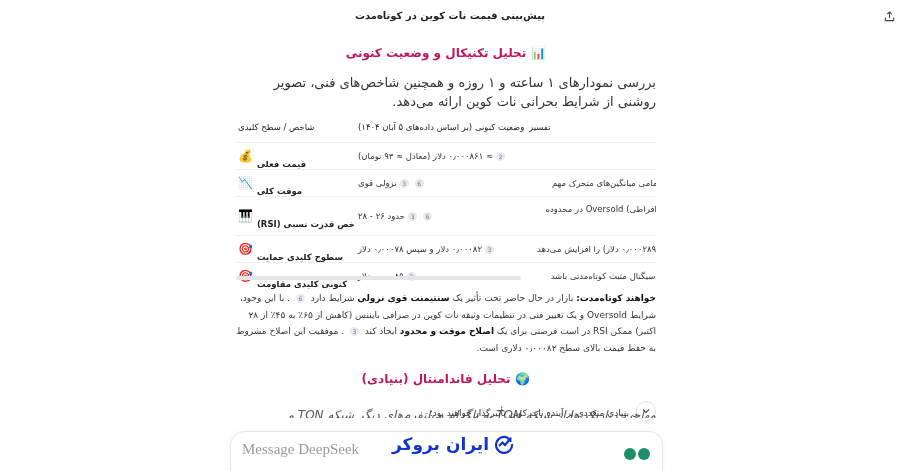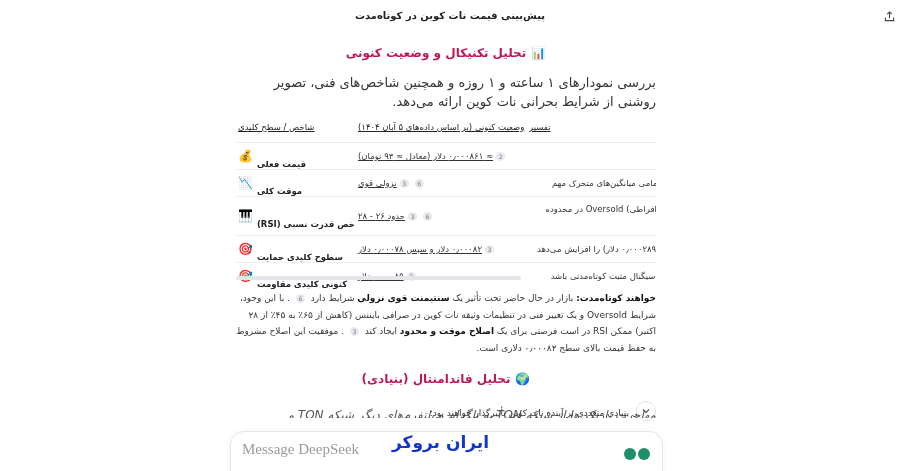--- a/index.html
+++ b/index.html
@@ -42,21 +42,21 @@
       white-space:nowrap; overflow:hidden;
     }
     th { height:30px; font-weight:normal; color:#222; }
     td { height:25px; }
     tr.tall td { height:38px; }
     .c1 { width:118px; }
     .c2 { width:175px; }
     .c3 { width:147px; }
     .col1 { direction:ltr; display:flex; justify-content:flex-start; align-items:center; gap:4px; font-weight:bold; color:#222; }
     .col1 .t { direction:rtl;margin-top:16px; }
-    .col2 { direction:rtl; text-align:left; display:inline-block;text-decoration:underline; }
+    .col2 { direction:rtl; text-align:left; display:inline-block; }
     .col3 { direction:rtl; display:block; text-align:right; white-space:normal; line-height:14px; }
     .scrollbar {
       position:absolute; left:236px; top:276px; width:285px; height:4px;
       background:#e3e5e8; border-radius:2px; cursor:pointer;
     }
     .p2 { position:absolute; left:236px; top:290px; width:420px; direction:rtl; text-align:right;
       font-size:9px; line-height:16.5px; color:#333; }
     .p2 b { color:#111; }
     .h2b { position:absolute; left:236px; top:372px; width:420px; }
     .p3 { position:absolute; left:236px; top:397px; width:420px; direction:rtl; text-align:right; font-size:9px; color:#333; line-height:14px; }
@@ -76,21 +76,20 @@
     .composer input {
       position:absolute; left:9px; top:8px; width:300px; border:none; outline:none;
       font-family:Liberation Serif, serif; font-size:15px; color:#333; background:transparent;
     }
     .composer input::placeholder { color:#9a9a9a; }
     .send-area { position:absolute; left:393px; top:16px; width:28px; height:14px; display:flex; gap:2px; }
     .send-area span { width:12px; height:12px; border-radius:50%; background:#1e8f6a; display:inline-block; }
     .watermark {
       position:absolute; left:392px; top:432px; height:24px; display:flex; align-items:center; gap:5px;
       direction:ltr;
-      flex-direction:column;
     }
     .watermark .wm-text { font-size:17px; font-weight:bold; color:#1336c8; direction:rtl; font-family:"DejaVu Sans", sans-serif; letter-spacing:-0.5px; }
   </style>
 </head>
 <body>
 
 <div class="topbar">
   <div class="title">پیش‌بینی قیمت نات کوین در کوتاه‌مدت</div>
   <div class="share-btn">
     <svg width="11" height="11" viewBox="0 0 12 12">

